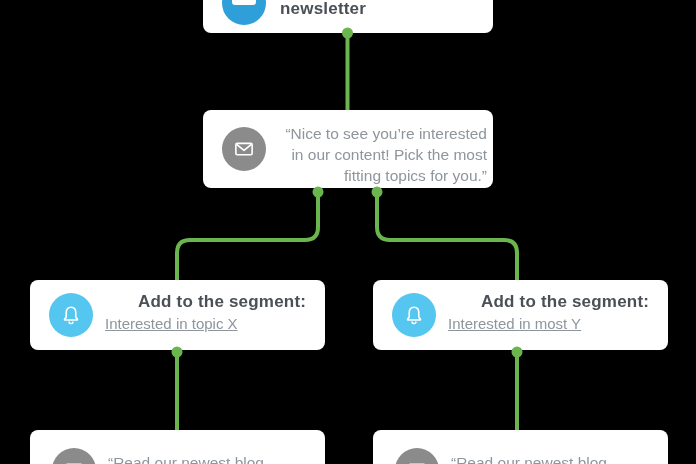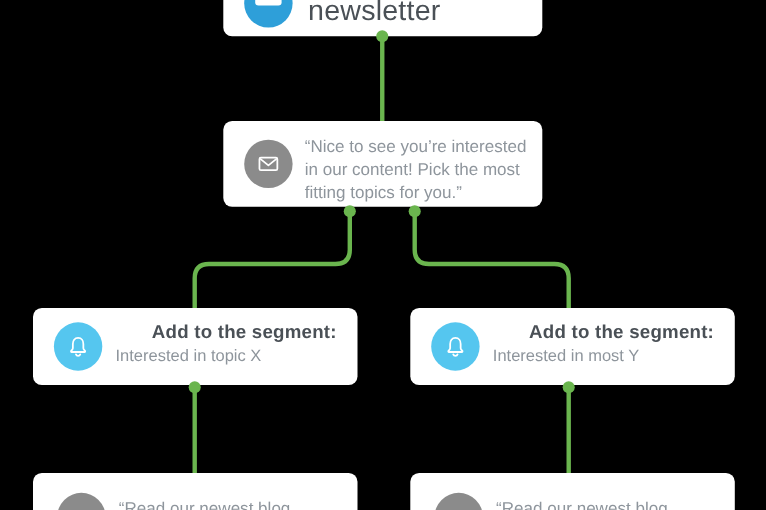--- a/index.html
+++ b/index.html
@@ -24,38 +24,38 @@
   }
   .icon-circle{
     position:absolute;width:44px;height:44px;border-radius:50%;
     display:flex;align-items:center;justify-content:center;overflow:hidden;
   }
   .icon-circle.blue{background:var(--icon-blue);}
   .icon-circle.lightblue{background:var(--icon-light-blue);}
   .icon-circle.gray{background:var(--icon-gray);}
   .form-shape{position:absolute;left:10px;top:6px;width:24px;height:18px;background:#ffffff;border-radius:3px;}
   .node-title{
-    position:absolute;font-weight:normal;font-size:26px;line-height:20px;color:var(--title-text);
+    position:absolute;font-weight:bold;font-size:17px;line-height:20px;color:var(--title-text);
     letter-spacing:0.2px;
   }
   .node-message{
     position:absolute;font-size:15.5px;line-height:21px;color:var(--body-text);
   }
   .seg-title{
     position:absolute;font-weight:bold;font-size:17px;line-height:19px;color:var(--title-text);
     letter-spacing:0.2px;
   }
   .seg-sub{
-    position:absolute;font-size:15px;line-height:18px;color:var(--body-text);
+    position:absolute;font-size:15px;line-height:18px;color:var(--body-text);text-decoration:underline;
   }
   
   .node-top{left:203px;top:-47px;width:290px;height:80px;}
   .node-top .icon-circle{left:19px;top:28px;}
   .node-top .node-title{left:77px;top:46px;}
-  .node-email{left:203px;top:110px;width:290px;height:78px;}
+  .node-email{left:203px;top:110px;width:290px;height:78px;text-align:right;}
   .node-email .icon-circle{left:19px;top:17px;}
   .node-email .node-message{left:74px;top:13px;width:210px;}
   .node-seg-left{left:30px;top:280px;width:295px;height:70px;}
   .node-seg-right{left:373px;top:280px;width:295px;height:70px;}
   .node-seg-left .icon-circle,.node-seg-right .icon-circle{left:19px;top:13px;}
   .node-seg-left .seg-title,.node-seg-right .seg-title{left:75px;top:12px;margin-left:33px;}
   .node-seg-left .seg-sub,.node-seg-right .seg-sub{left:75px;top:35px;}
   .node-bottom-left{left:30px;top:430px;width:295px;height:80px;}
   .node-bottom-right{left:373px;top:430px;width:295px;height:80px;}
   .node-bottom-left .icon-circle,.node-bottom-right .icon-circle{left:22px;top:18px;}

